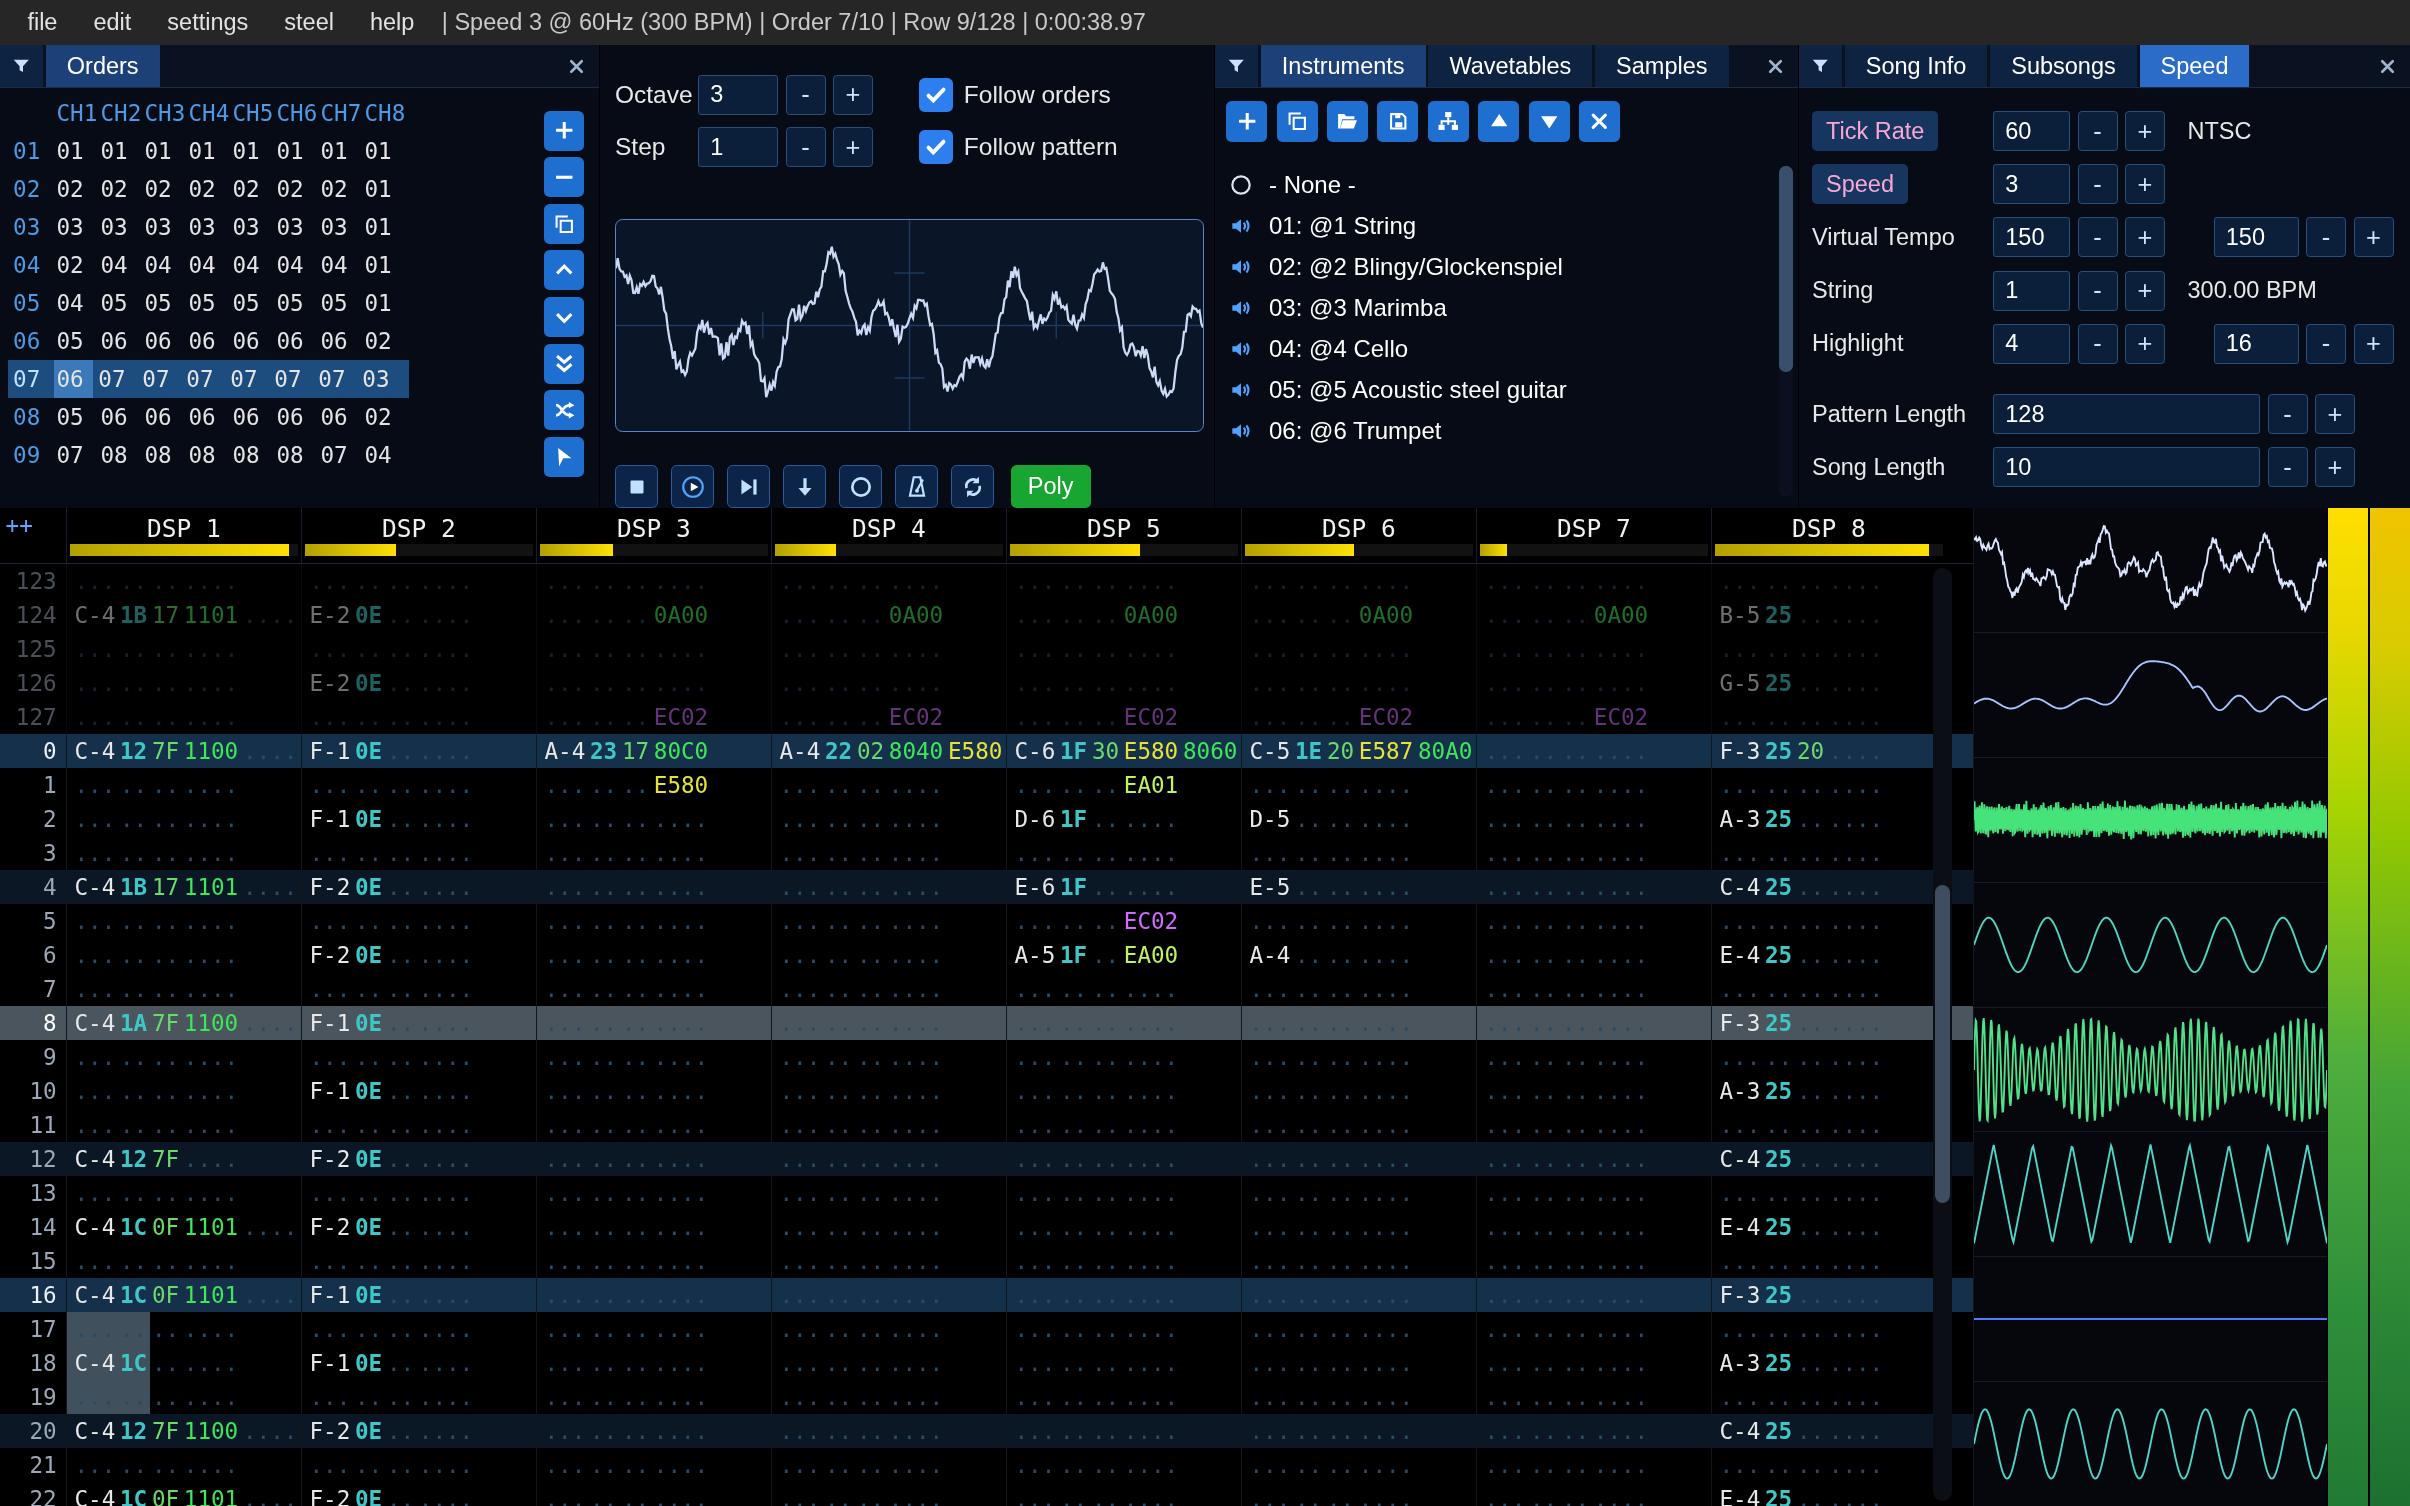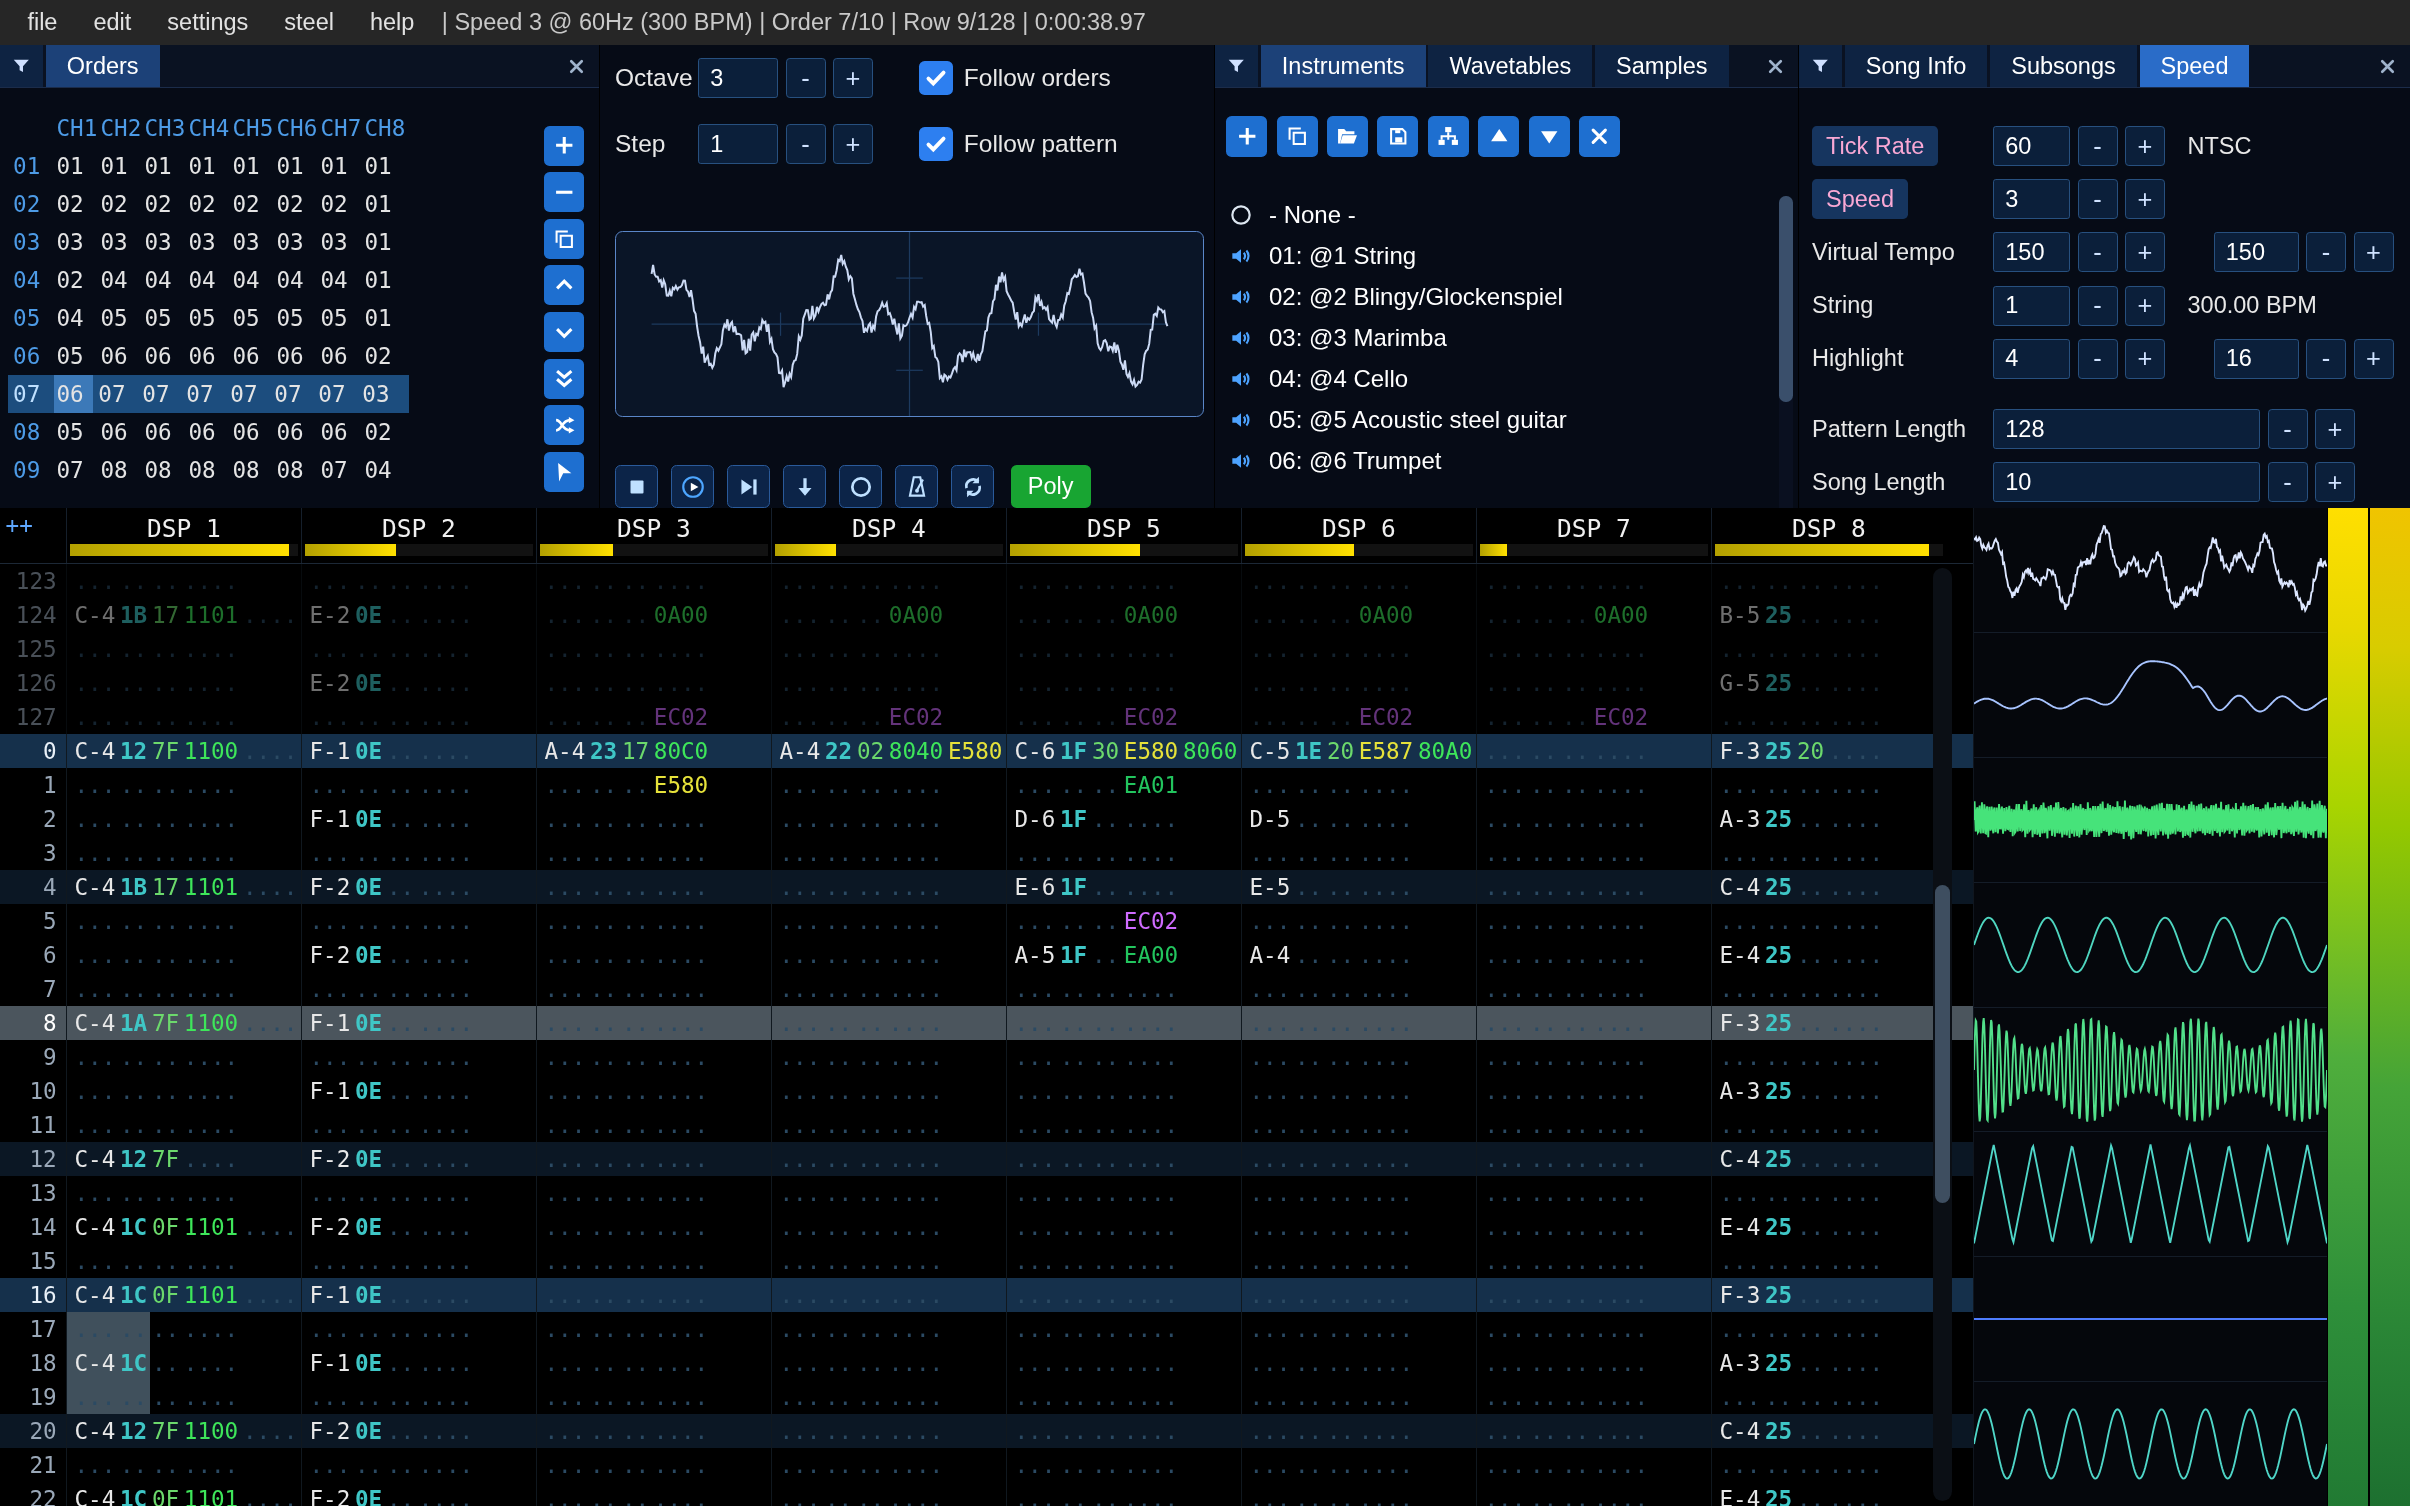--- a/index.html
+++ b/index.html
@@ -7,21 +7,21 @@
   body{font-family:"Liberation Sans",sans-serif;color:#e8e8e8;}
   #app{width:2411px;height:1507px;display:flex;flex-direction:column;background:#000;}
 
   
   .menubar{height:45px;background:#262626;display:flex;align-items:center;font-size:23.5px;color:#e2e2e2;flex:0 0 auto;padding-left:9.4px;}
   .menu-item{padding:0 18px;}
   .status{color:#c9c9c9;margin-left:9.4px;white-space:nowrap;}
 
   
   .top{height:463px;display:flex;flex:0 0 auto;background:#000;}
-  .panel{background:#060b16;border-right:1.9px solid #000;display:flex;flex-direction:column;overflow:hidden;gap:15px;}
+  .panel{background:#060b16;border-right:1.9px solid #000;display:flex;flex-direction:column;overflow:hidden;}
   .titlebar{height:43px;background:#0a1222;display:flex;align-items:stretch;border-bottom:0.9px solid #1b2c4a;flex:0 0 auto;}
   .tab{display:flex;align-items:center;padding:0 21px;font-size:23.5px;background:#0e2342;color:#fff;margin-right:2.8px;white-space:nowrap;}
   .tab.active{background:#1c4178;}
   .tab.bright{background:#2a6cc8;}
   .funnel-btn{width:43px;display:flex;align-items:center;justify-content:center;color:#cfe0ff;background:#0e2342;margin-right:2.8px;}
   .funnel-btn .ic{width:22.6px;height:22.6px;}
   .close-btn{margin-left:auto;width:45px;display:flex;align-items:center;justify-content:center;color:#9fb3cc;}
   .close-btn .ic{width:21px;height:21px;}
   .ic{display:block;}
 
@@ -92,21 +92,21 @@
   .pch-label{text-align:center;font-size:24.5px;color:#f0f0f0;margin-top:5.6px;}
   .pch-vu{position:absolute;left:2.8px;right:2.8px;bottom:7.5px;height:11.3px;background:#121212;}
   .pch-vu .fill{height:100%;background:linear-gradient(90deg,#b3a000,#ffe000);}
   .prow{display:flex;height:34px;line-height:34px;font-size:22.6px;}
   .prow .rnum{width:66px;text-align:right;padding-right:9.4px;color:#9aa8b8;flex:0 0 auto;}
   .prow.major .rnum{color:#e8f0f8;}
   .prow.play .rnum{color:#ffffff;}
   .pcell{width:235px;padding-left:7.5px;border-left:0.9px solid #10181f;white-space:nowrap;overflow:hidden;flex:0 0 auto;}
   .seg{margin-right:4.7px;}
   .cn{color:#e8e8e8;} .ci{color:#3fc6c6;font-weight:bold;} .cv{color:#6cd96c;} .cg{color:#3ee65a;}
-  .cy{color:#e6e23a;} .cp{color:#cf6bff;} .cb{color:#22c55e;} .cd{color:#2b4a63;}
+  .cy{color:#e6e23a;} .cp{color:#cf6bff;} .cb{color:#bef264;} .cd{color:#2b4a63;}
   .prow.minor{background:#0b1724;}
   .prow.major{background:#15304b;}
   .prow.play{background:#4b555d;}
   .prow.prev{opacity:.48;}
   .pcell.sel{background:linear-gradient(90deg,#40505c 0 83px,rgba(0,0,0,0) 83px);}
   .pat-scroll{position:absolute;right:21px;top:60px;bottom:5.6px;width:19px;background:#0b0f15;border-radius:9.4px;}
   .pat-scroll .thumb{position:absolute;left:1.9px;right:1.9px;top:34%;height:34%;background:#3e4e60;border-radius:9.4px;}
 
   
   .scopes{width:354px;display:flex;flex-direction:column;border-left:1.9px solid #10161f;background:#05070c;}

